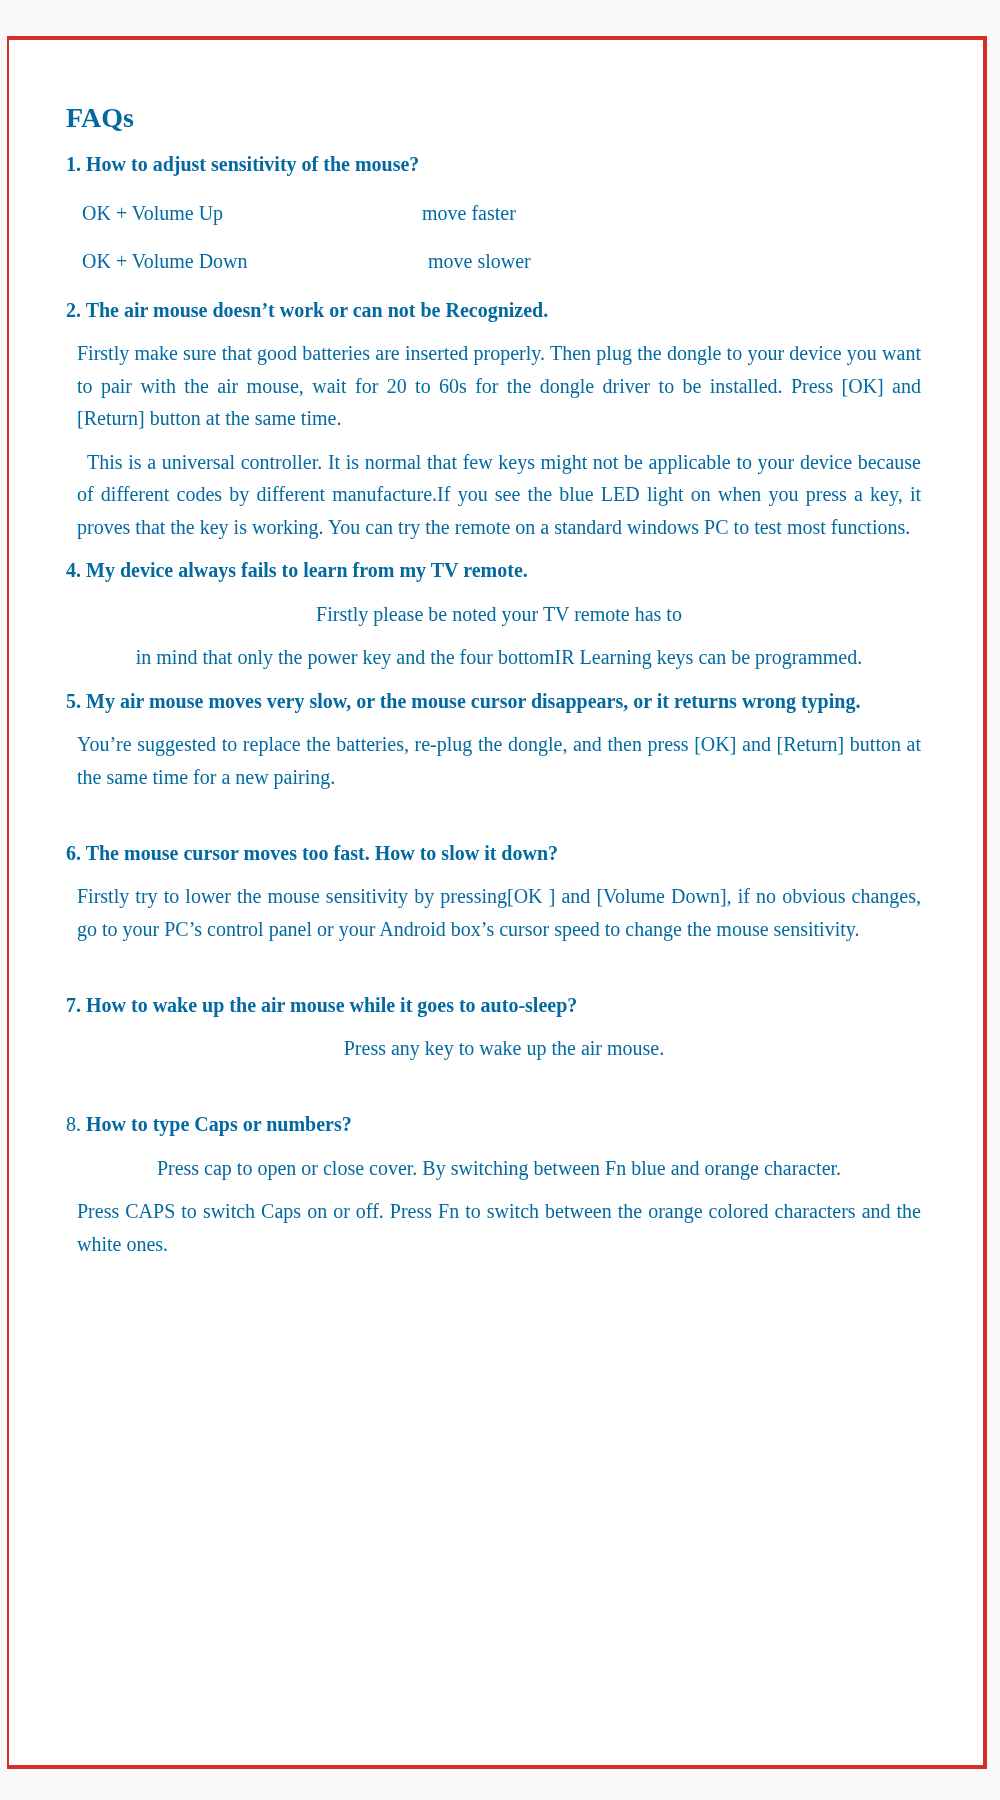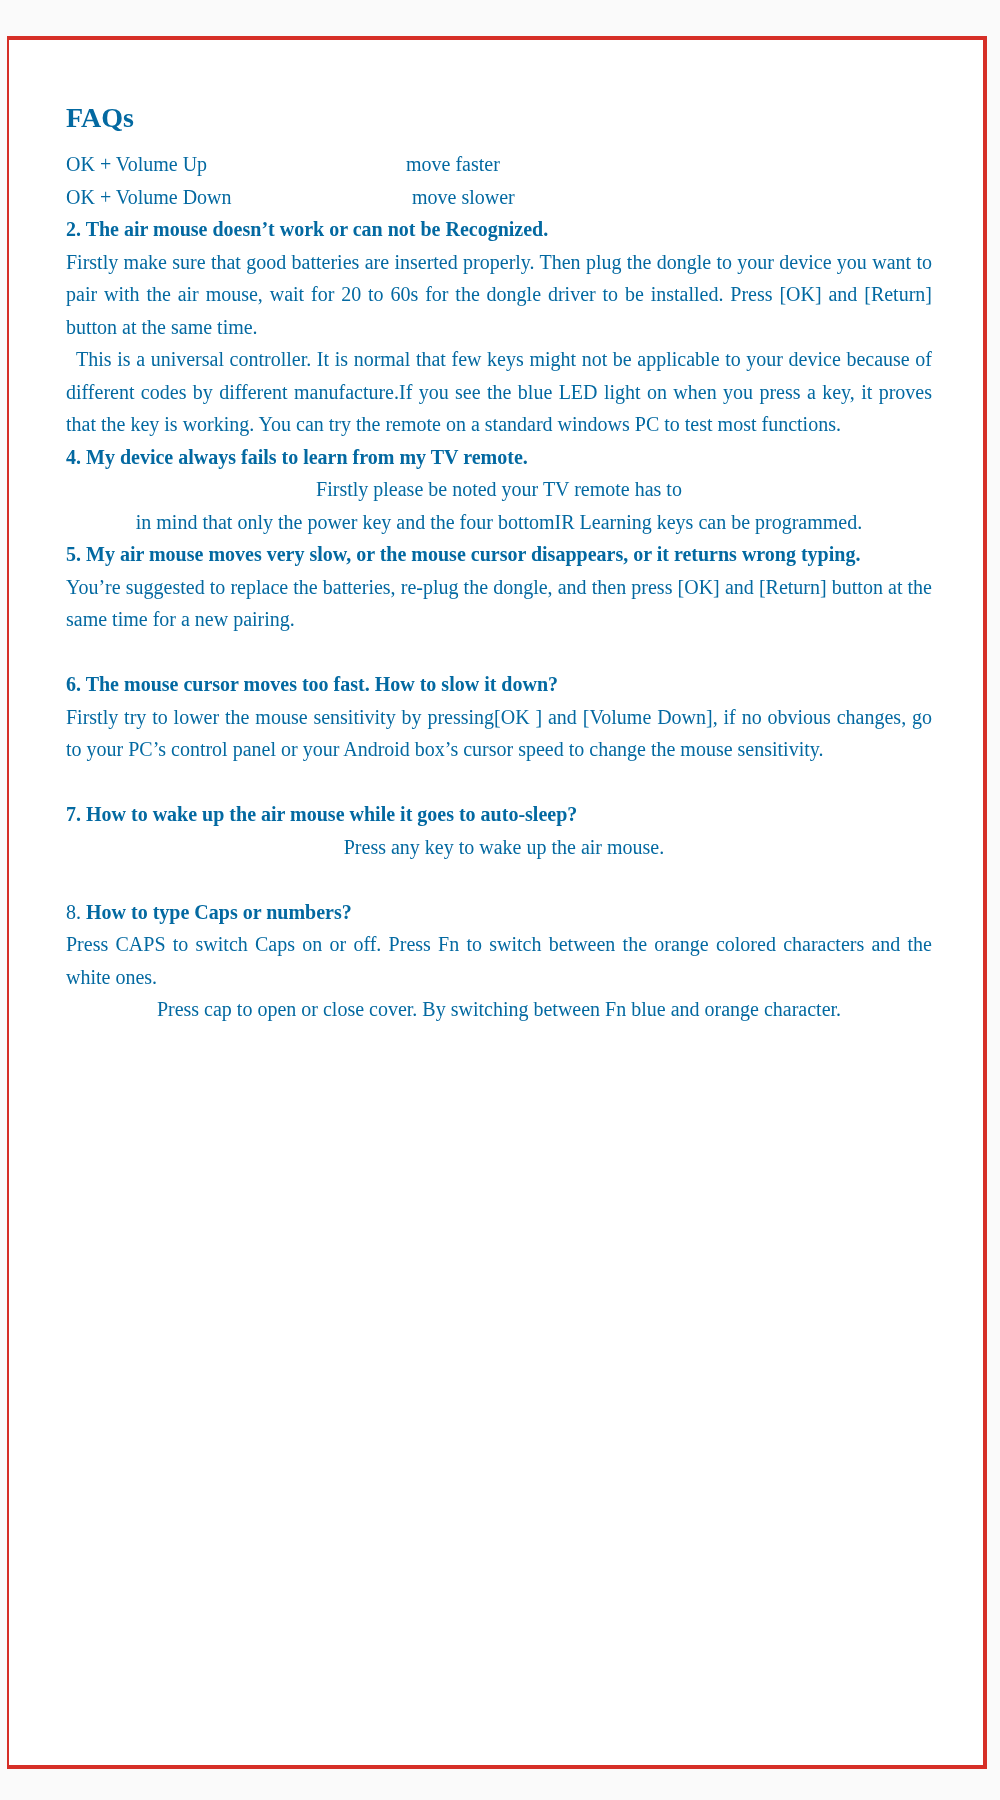--- a/index.html
+++ b/index.html
@@ -39,41 +39,42 @@
       line-height: 48px;
       margin: 0 0 6px 0;
     }
     .q {
       font-weight: bold;
       margin: 0;
       text-align: justify;
     }
     .q .num-plain { font-weight: normal; }
     .p {
-      margin: 0;
+      margin: 11px;
       text-align: justify;
     }
     .p.last-line { text-align: center; }
     .indent { padding-left: 10px; }
     .row {
       display: flex;
-      margin: 0;
+      margin: 16px;
     }
     .row .k { width: 340px; }
     .row .v2 { padding-left: 6px; }
     .spacer { height: 32.5px; }
   </style>
 </head>
 <body>
 
 <div class="page-frame"></div>
 
 <div class="content">
   <h1 class="title">FAQs</h1>
 
+  <p class="q">1. How to adjust sensitivity of the mouse?</p>
   <div class="row">
     <span class="k">OK + Volume Up</span>
     <span class="v">move faster</span>
   </div>
   <div class="row">
     <span class="k">OK + Volume Down</span>
     <span class="v v2">move slower</span>
   </div>
 
   <p class="q">2. The air mouse doesn’t work or can not be Recognized.</p>
@@ -94,18 +95,18 @@
   <p class="p">Firstly try to lower the mouse sensitivity by pressing[OK ] and [Volume Down], if no obvious changes, go to your PC’s control panel or your Android box’s cursor speed to change the mouse sensitivity.</p>
 
   <div class="spacer"></div>
 
   <p class="q">7. How to wake up the air mouse while it goes to auto-sleep?</p>
   <p class="p last-line indent">Press any key to wake up the air mouse.</p>
 
   <div class="spacer"></div>
 
   <p class="q"><span class="num-plain">8.</span> <span>How to type Caps or numbers?</span></p>
+  <p class="p last-line">Press cap to open or close cover. By switching between Fn blue and orange character.</p>
   <p class="p">Press CAPS to switch Caps on or off. Press Fn to switch between the orange colored characters and the white ones.</p>
-  <p class="p last-line">Press cap to open or close cover. By switching between Fn blue and orange character.</p>
 
   <div class="spacer"></div>
 
 </div>
 
 </body></html>

